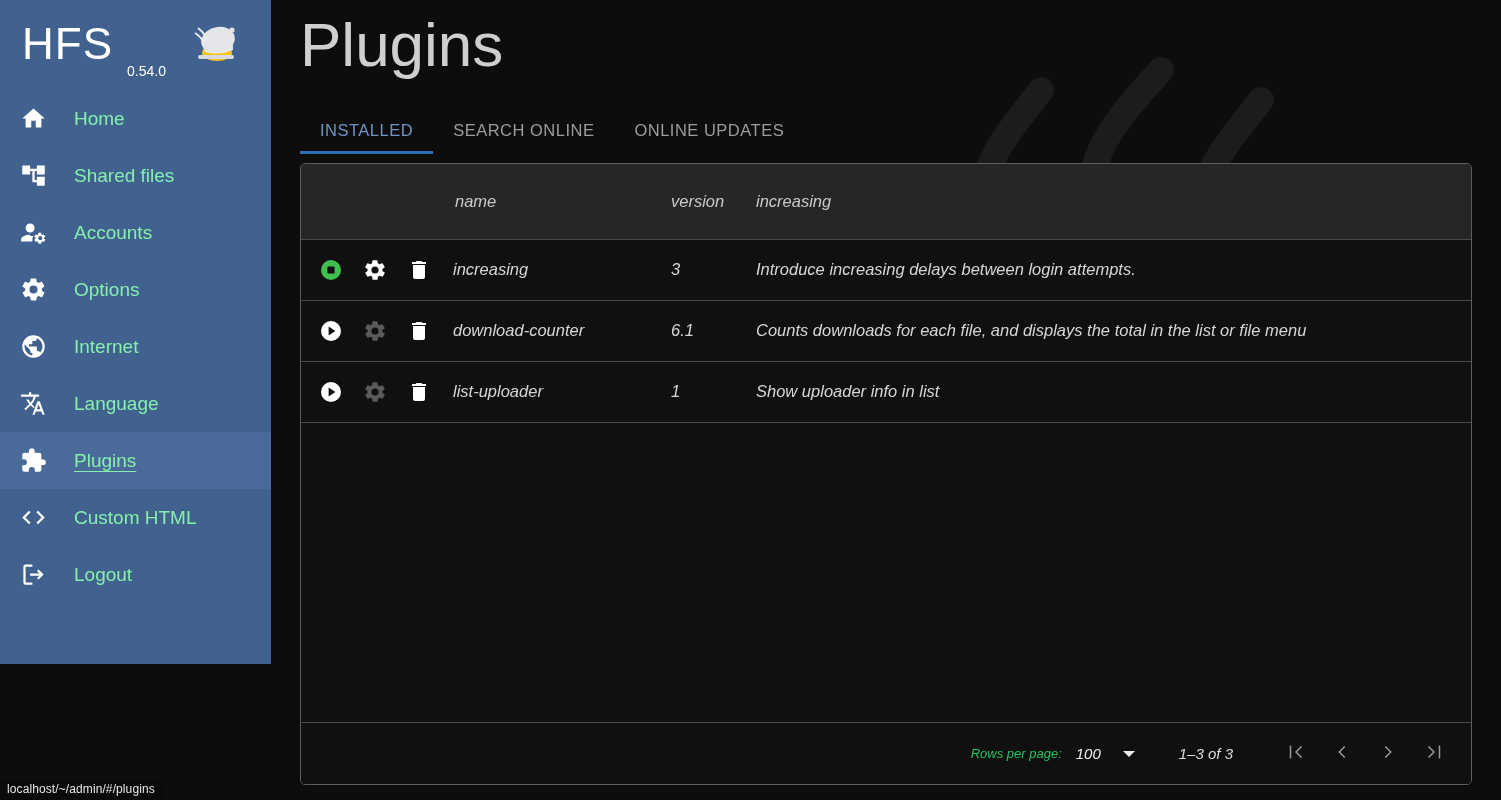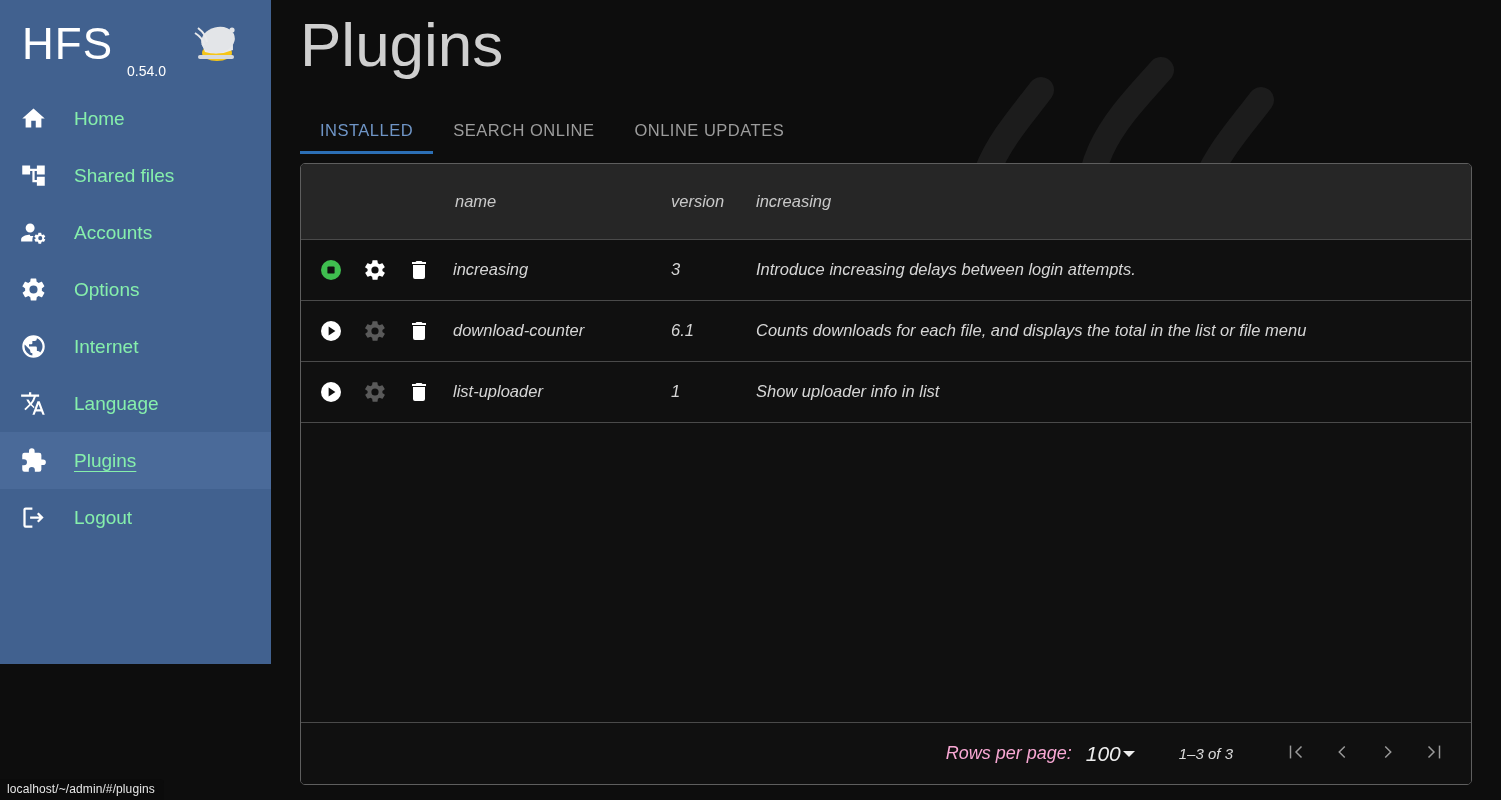--- a/index.html
+++ b/index.html
@@ -196,24 +196,24 @@
   .tbl-footer {
     height: 62px;
     border-top: 1px solid #4a4a4a;
     display: flex;
     align-items: center;
     justify-content: flex-end;
     padding-right: 14px;
     gap: 0;
     background: #101010;
   }
-  .rpp-label { font-size: 18px; color: #f9a8d4; margin-right: 14px; }
+  .rpp-label { font-size: 13px; color: #22c55e; margin-right: 14px; }
   .rpp-select {
-    display: flex; align-items: center; gap: 2px;
-    font-size: 21px; color: #eeeeee;
+    display: flex; align-items: center; gap: 22px;
+    font-size: 15px; color: #eeeeee;
     cursor: pointer;
     margin-right: 44px;
   }
   .caret { width: 0; height: 0; border-left: 6px solid transparent; border-right: 6px solid transparent; border-top: 6px solid #eeeeee; }
   .range-label { font-size: 15px; color: #d9d9d9; margin-right: 40px; }
   .pager-btn {
     width: 46px; height: 42px;
     display: flex; align-items: center; justify-content: center;
     cursor: pointer;
     color: #8d8d8d;
@@ -318,20 +318,28 @@
 
       <div class="nav-item active">
         <span class="nav-icon">
           <svg viewBox="0 0 24 24">
               <path d="M20.5 11H19V7a2 2 0 0 0-2-2h-4V3.5a2.5 2.5 0 0 0-5 0V5H4a2 2 0 0 0-2 2v3.8h1.5a2.7 2.7 0 0 1 0 5.4H2V20a2 2 0 0 0 2 2h3.8v-1.5a2.7 2.7 0 0 1 5.4 0V22H17a2 2 0 0 0 2-2v-4h1.5a2.5 2.5 0 0 0 0-5z"></path>
             </svg>
         </span>
         <span class="nav-label">Plugins</span>
       </div>
 
+      <div class="nav-item">
+        <span class="nav-icon">
+          <svg viewBox="0 0 24 24">
+              <path d="M9.4 16.6 4.8 12l4.6-4.6L8 6l-6 6 6 6zM14.6 16.6 19.2 12l-4.6-4.6L16 6l6 6-6 6z"></path>
+            </svg>
+        </span>
+        <span class="nav-label">Custom HTML</span>
+      </div>
 
       <div class="nav-item">
         <span class="nav-icon">
           <svg viewBox="0 0 24 24">
               <path d="M11 3H5a2 2 0 0 0-2 2v14a2 2 0 0 0 2 2h6v-2H5V5h6z"></path>
               <path d="M16.5 7.5 15.1 8.9 17.2 11H9v2h8.2l-2.1 2.1 1.4 1.4L21 12z"></path>
             </svg>
         </span>
         <span class="nav-label">Logout</span>
       </div>

